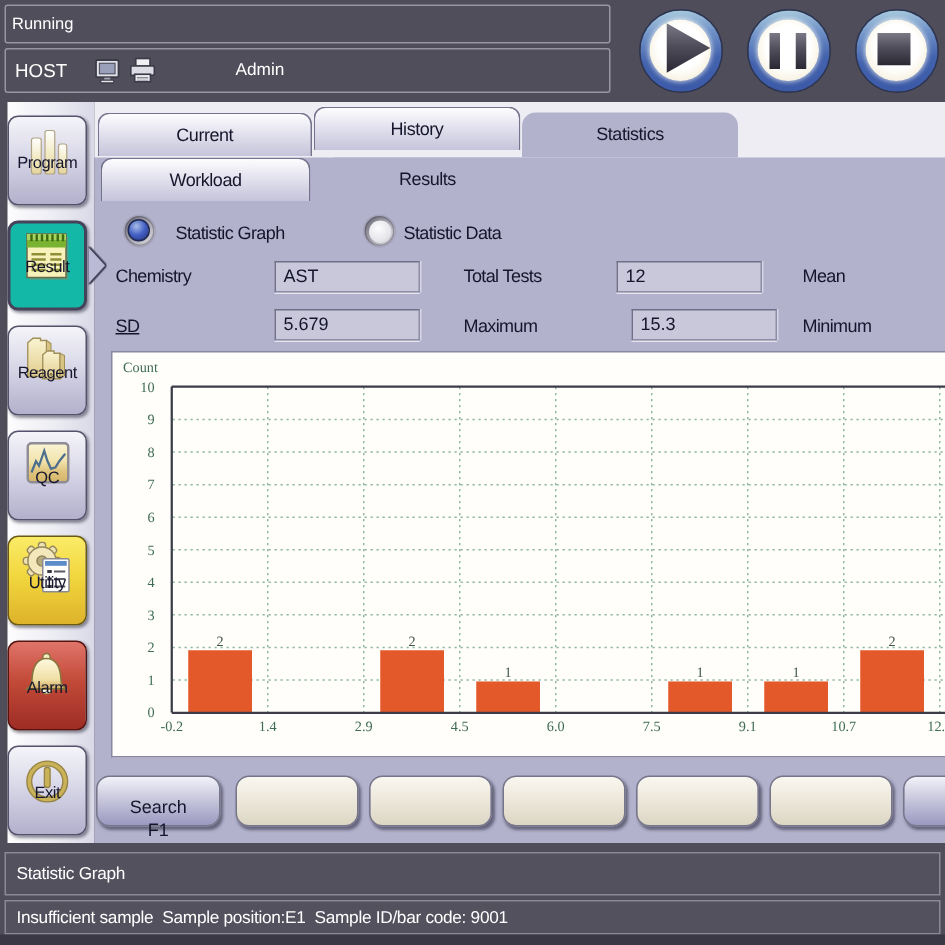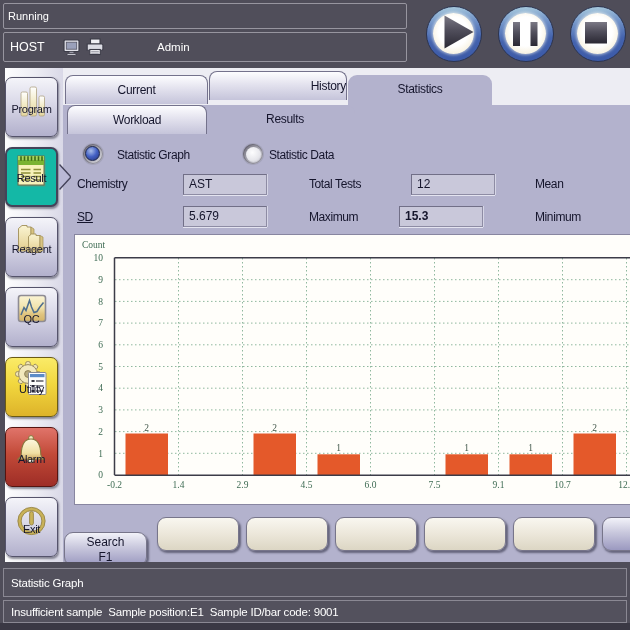--- a/index.html
+++ b/index.html
@@ -49,35 +49,35 @@
 
 
 .radio { position:absolute; width:20px; height:20px; border-radius:50%;
   background:linear-gradient(135deg,#63616d 0%, #9b9aa5 40%, #e2e2e8 100%);
   box-shadow:inset 0 0 0 1px rgba(80,78,92,0.45), 0 0 0 1px rgba(120,118,132,0.25); }
 .radio .mid { position:absolute; left:2.5px; top:2.5px; width:15px; height:15px; border-radius:50%;
   background:radial-gradient(circle at 42% 36%, #fdfdfe 0%, #e6e6eb 60%, #c6c6cf 100%); }
 .radio.on .mid { background:radial-gradient(circle at 38% 30%, #a8bce8 0%, #4360c4 48%, #243278 100%);
   border:1px solid #1e2850; left:2px; top:2px; }
 .flabel { position:absolute; font-size:12px; letter-spacing:-0.4px; color:#15152c; }
-.finput { position:absolute; width:84px; height:21px; background:#c9c8da;
+.finput { position:absolute; width:97px; height:21px; background:#c9c8da;
   border:1px solid #716f87; border-right-color:#8e8ca4; border-bottom-color:#8e8ca4;
   box-shadow:0 1px 0 rgba(250,250,255,.7), 1px 0 0 rgba(250,250,255,.5);
   font-size:12px; color:#15152c; line-height:19px; padding-left:5px; }
 
 
 #chartpanel { left:74px; top:234px; width:556px; height:271px; background:#fffefa;
   border:1px solid #8886a0; border-right:none; }
 
 
 .fbtn { position:absolute; top:517px; width:82px; height:34px; border-radius:9px;
   border:1px solid #77758a; background:linear-gradient(180deg,#f9f7f0 0%, #ece7da 50%, #dcd6c4 100%);
   box-shadow:1.5px 2px 2px rgba(25,25,45,0.5); }
 #searchbtn { left:64px; width:83px; background:linear-gradient(180deg,#f2f2f9 0%, #c9c8dd 45%, #9b99c0 100%);
-  font-size:12px; color:#15152c; text-align:center; line-height:15px; padding-top:2px;margin-top:15px; }
+  font-size:12px; color:#15152c; text-align:center; line-height:15px; padding-top:13px; }
 
 
 .statbox { position:absolute; left:3px; width:624px; border:1px solid #8a8893; background:#53515d;
   color:#fff; font-size:11.5px; letter-spacing:-0.2px; padding-left:7px; }
 </style>
 </head>
 <body>
 
 <div class="abs" style="left:0;top:0;width:630px;height:68px;background:#4f4d59;"></div>
 <div id="runbox" class="topbox">Running</div>
@@ -242,21 +242,21 @@
     <circle cx="17.5" cy="21" r="13.6" fill="none" stroke="#968448" stroke-width="0.9"></circle>
     <circle cx="17.5" cy="21" r="10.4" fill="none" stroke="#968448" stroke-width="0.9"></circle>
     <rect x="15.6" y="11.5" width="3.8" height="13.5" rx="1.9" fill="#c9b258" stroke="#968448" stroke-width="0.9"></rect>
   </svg>
   <div class="lbl">Exit</div>
 </div>
 
 <div id="content" class="abs"></div>
 <div id="tabstrip" class="abs"></div>
 <div class="tab" style="left:65px;top:75px;width:143px;">Current</div>
-<div class="tab" style="left:209px;top:71px;width:138px;text-align:right;">History</div>
+<div class="tab" style="left:209px;top:71px;width:138px;">History</div>
 <div class="seltab" style="left:348px;top:75px;width:144px;height:30px;line-height:29px;">Statistics</div>
 <div class="tab" style="left:67px;top:105px;width:140px;">Workload</div>
 <div class="seltab" style="left:215px;top:105px;width:140px;height:29px;line-height:28px;">Results</div>
 
 <div class="radio on" style="left:83px;top:144px;">
     <div class="mid"></div>
   </div>
 <div class="flabel" style="left:117px;top:148px;">Statistic Graph</div>
 <div class="radio" style="left:243px;top:144px;">
     <div class="mid"></div>
@@ -264,21 +264,21 @@
 <div class="flabel" style="left:269px;top:148px;">Statistic Data</div>
 
 <div class="flabel" style="left:77px;top:177px;">Chemistry</div>
 <div class="finput" style="left:183px;top:174px;">AST</div>
 <div class="flabel" style="left:309px;top:177px;">Total Tests</div>
 <div class="finput" style="left:411px;top:174px;">12</div>
 <div class="flabel" style="left:535px;top:177px;">Mean</div>
 <div class="flabel" style="left:77px;top:210px;text-decoration:underline;">SD</div>
 <div class="finput" style="left:183px;top:206px;">5.679</div>
 <div class="flabel" style="left:309px;top:210px;">Maximum</div>
-<div class="finput" style="left:399px;top:206px;font-weight:bold;">15.3</div>
+<div class="finput" style="left:421px;top:206px;">15.3</div>
 <div class="flabel" style="left:535px;top:210px;">Minimum</div>
 
 <div id="chartpanel" class="abs"></div>
 <svg class="abs" style="left:75px;top:235px;" width="555" height="269" viewBox="0 0 555 269">
   <g stroke="#8fb89e" stroke-width="1" stroke-dasharray="1.5,2.5">
     <path d="M40 218.3 H555 M40 196.6 H555 M40 174.9 H555 M40 153.2 H555 M40 131.5 H555 M40 109.8 H555 M40 88.1 H555 M40 66.4 H555 M40 44.7 H555"></path>
     <path d="M103.5 23 V240 M167.5 23 V240 M231.5 23 V240 M295.5 23 V240 M359.5 23 V240 M423.5 23 V240 M487.5 23 V240 M551.5 23 V240"></path>
   </g>
   <g fill="#e4592a">
     <rect x="50.5" y="198.5" width="42.5" height="41.5"></rect>

